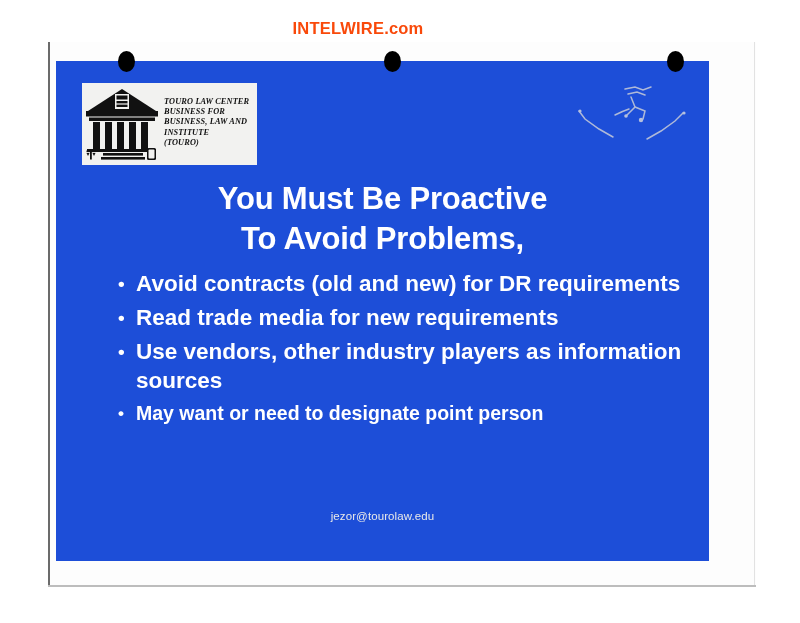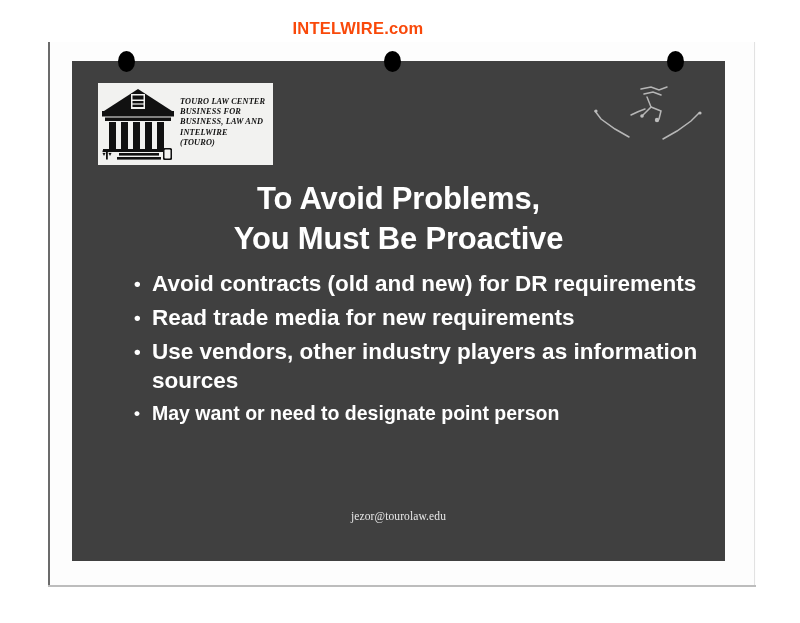--- a/index.html
+++ b/index.html
@@ -61,25 +61,25 @@
     left: 754px;
     top: 42px;
     width: 1px;
     height: 545px;
     background: #e2e2e2;
   }
 
   
   #slide-board {
     position: absolute;
-    left: 72px;
+    left: 56px;
     top: 61px;
     width: 653px;
     height: 500px;
-    background: #404040;
+    background: #1d4ed8;
     overflow: hidden;
   }
 
   
   .magnet-dot {
     position: absolute;
     width: 17px;
     height: 21px;
     border-radius: 50%;
     background: #000000;
@@ -185,21 +185,21 @@
   .bullet-text { flex: 1 1 auto; }
 
   
   #footer-email {
     position: absolute;
     left: 0;
     top: 449px;
     width: 653px;
     text-align: center;
     color: #e8e8e8;
-    font-family: Liberation Serif, serif;
+    font-family: Liberation Sans, sans-serif;
     font-size: 11.5px;
     font-weight: normal;
     letter-spacing: 0.1px;
   }
 </style>
 </head>
 <body>
 
 <div id="intelwire-watermark">INTELWIRE.com</div>
 
@@ -238,21 +238,21 @@
       <polygon points="1.5,67 4.5,67 3,70" fill="#111111"></polygon>
       <polygon points="7.5,67 10.5,67 9,70" fill="#111111"></polygon>
 
       <rect x="62" y="62" width="9" height="12" rx="1.5" fill="#111111"></rect>
       <rect x="63.5" y="63.5" width="6" height="9" rx="1" fill="#f2f2f0"></rect>
     </svg>
     <div id="logo-text-block">
       <div>TOURO LAW CENTER</div>
       <div>BUSINESS FOR</div>
       <div>BUSINESS, LAW AND</div>
-      <div>INTELWIRE</div>
+      <div>INSTITUTE</div>
       <div>(TOURO)</div>
     </div>
   </div>
 
   <svg id="corner-figure" viewBox="0 0 118 72">
     <g stroke="#d8d8d8" stroke-width="1.5" fill="none" stroke-linecap="round">
       <path d="M52 4 L62 2 L70 5 L78 2"></path>
       <path d="M55 9 L64 7 L72 10"></path>
       <path d="M58 12 L62 22 L54 30"></path>
       <path d="M62 22 L72 26 L70 34"></path>
@@ -262,22 +262,22 @@
     </g>
     <g fill="#e0e0e0">
       <circle cx="68" cy="35" r="2.2"></circle>
       <circle cx="53" cy="31" r="1.8"></circle>
       <circle cx="7" cy="26" r="1.6"></circle>
       <circle cx="111" cy="28" r="1.6"></circle>
     </g>
   </svg>
 
   <div id="slide-title">
+    <span class="title-line">You Must Be Proactive</span>
     <span class="title-line">To Avoid Problems,</span>
-    <span class="title-line">You Must Be Proactive</span>
   </div>
 
   <ul id="bullet-list">
     <li class="bullet-item">
       <span class="bullet-marker">•</span>
       <span class="bullet-text">Avoid contracts (old and new) for DR requirements</span>
     </li>
     <li class="bullet-item">
       <span class="bullet-marker">•</span>
       <span class="bullet-text">Read trade media for new requirements</span>

